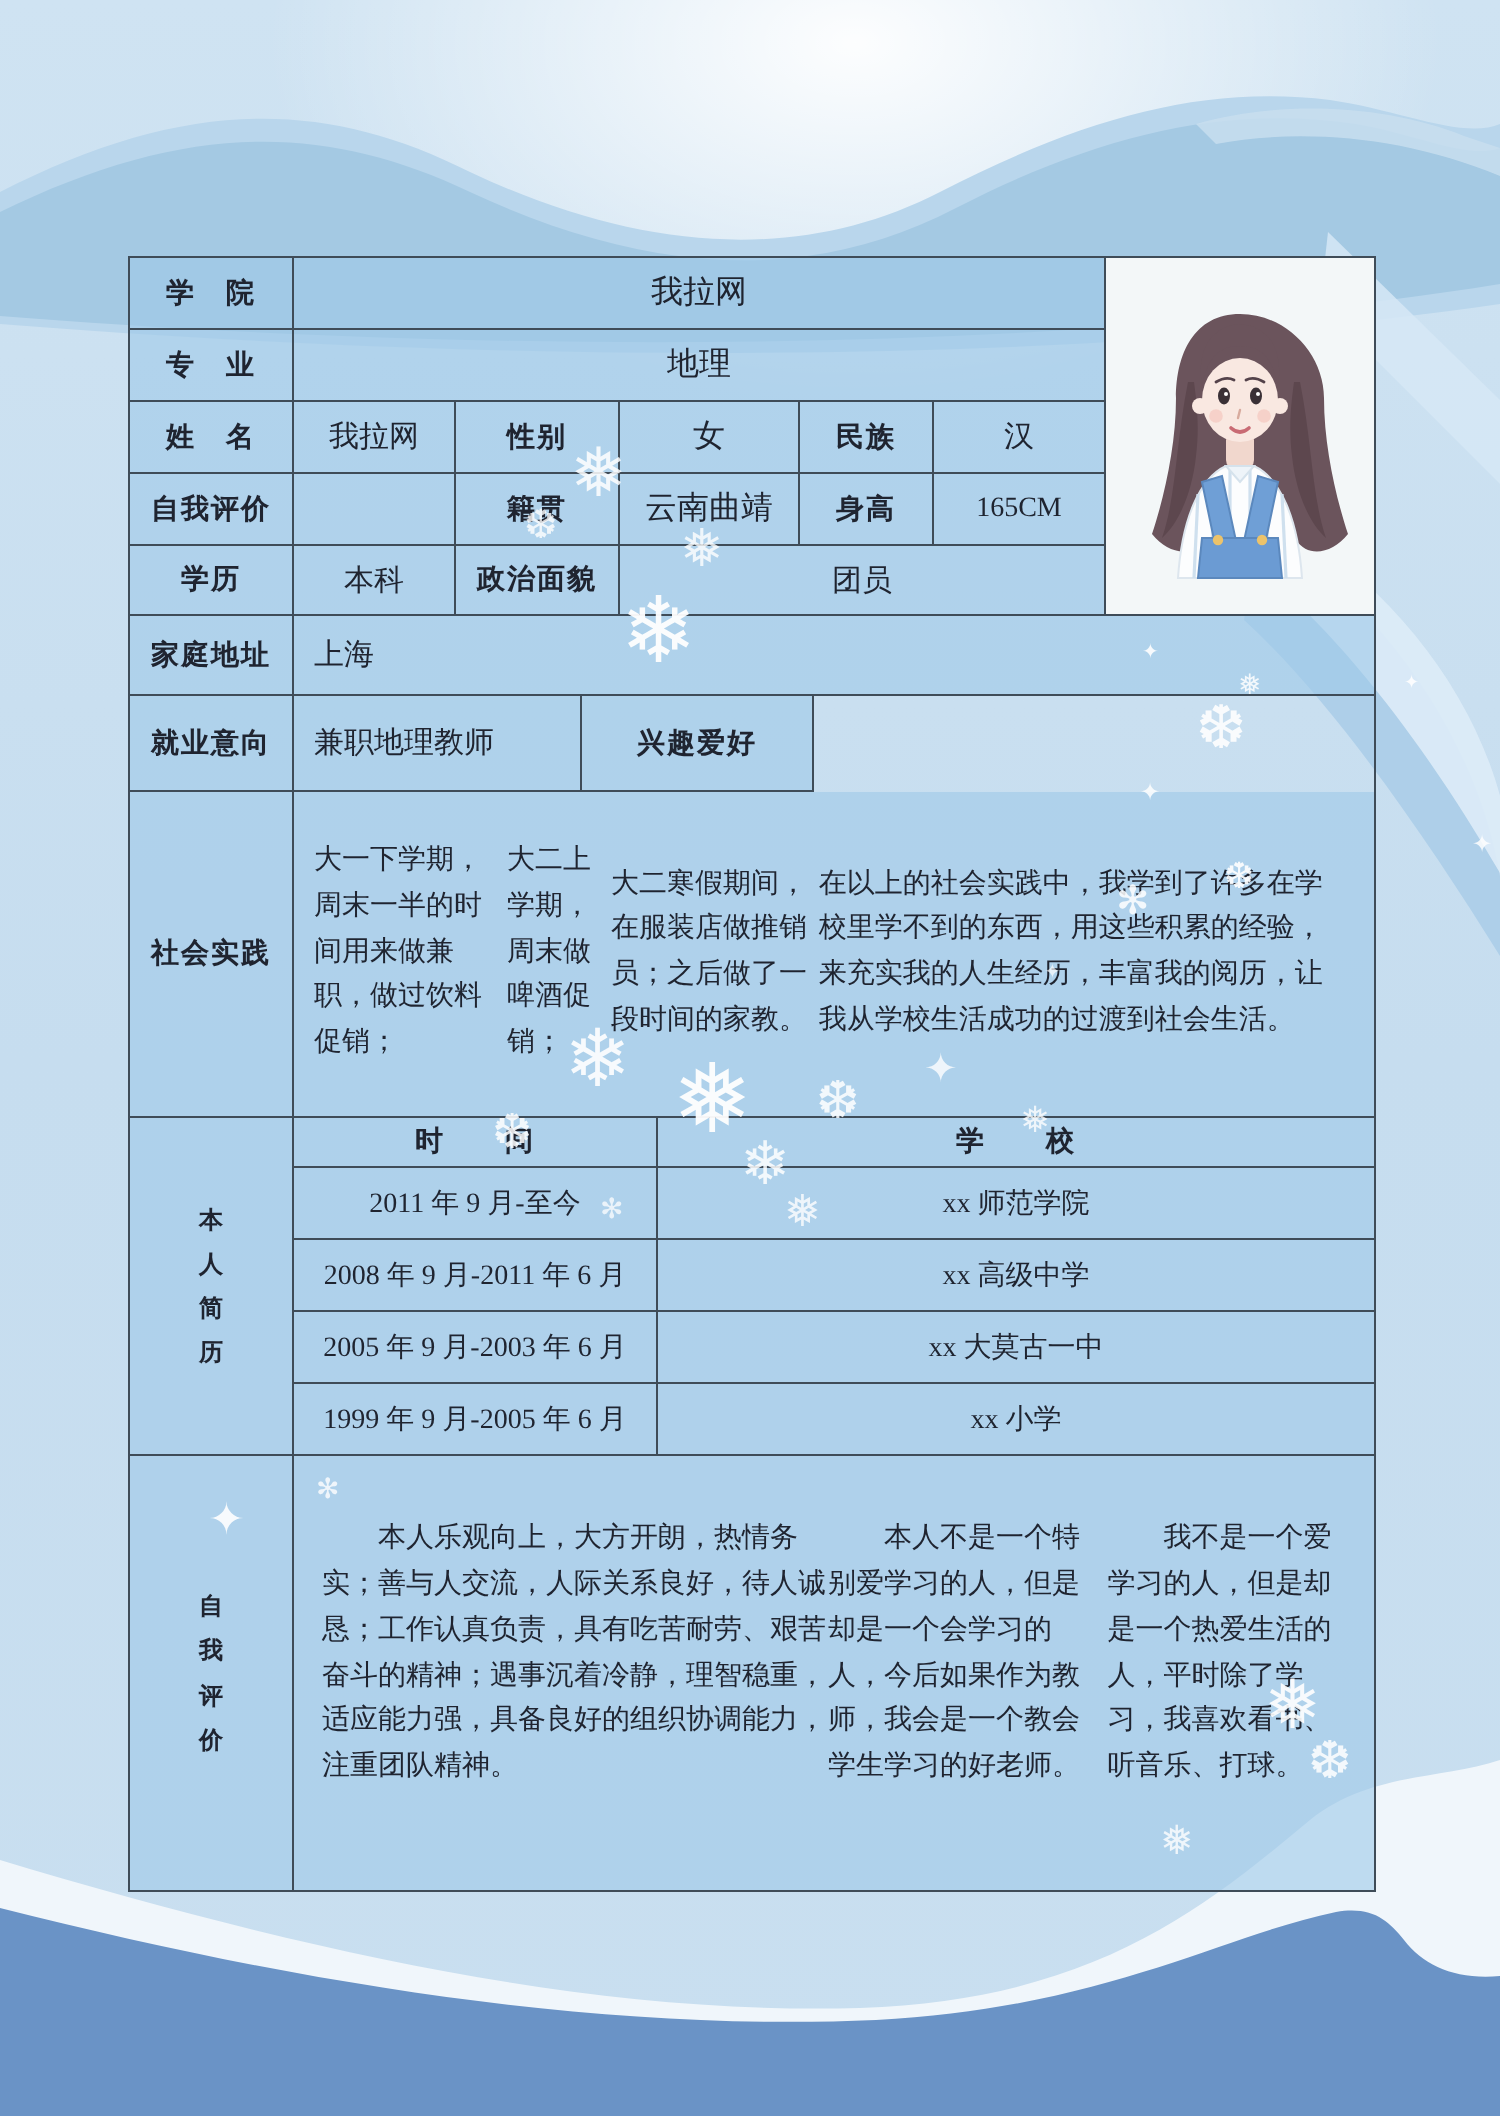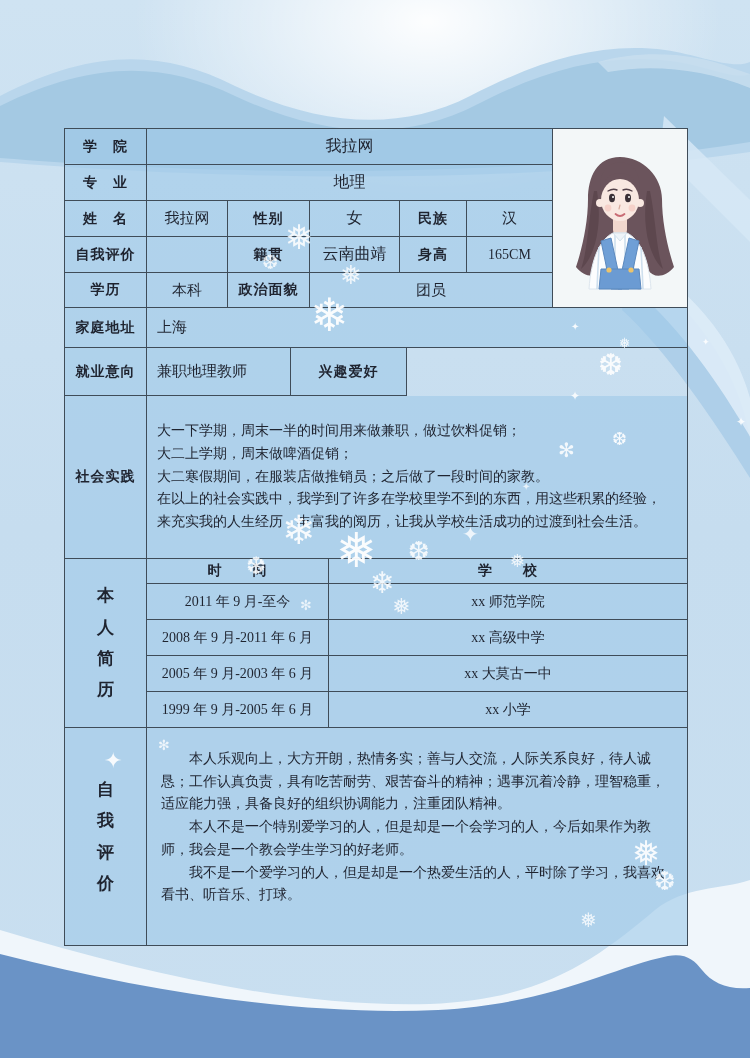--- a/index.html
+++ b/index.html
@@ -23,23 +23,23 @@
   .nb{border-bottom:none;}
   .lab{font-weight:bold;font-size:14px;letter-spacing:1px;
        font-family:"Liberation Sans","DejaVu Sans",sans-serif;}
   .val{font-size:15px;}
   .big{font-size:16px;}
   .left-al{justify-content:flex-start;padding-left:10px;}
   .topsec{display:flex;height:179px;}
   .left488{width:488px;display:flex;flex-direction:column;}
   .trow{display:flex;}
   .photo-cell{width:134px;height:179px;background:#f2f6f8;padding:0;}
-  .vlabel{width:1.1em;line-height:1.85;text-align:center;font-weight:bold;font-size:17px;
+  .vlabel{width:1.1em;line-height:1.85;text-align:center;font-weight:bold;font-size:12px;
           word-break:break-all;font-family:"Liberation Sans","DejaVu Sans",sans-serif;}
-  .para-cell{flex-direction:column;align-items:flex-start;justify-content:center;
+  .para-cell{flex-direction:row;align-items:center;justify-content:center;
              padding:6px 14px 6px 10px;font-size:14px;line-height:1.62;}
   .para-cell p{margin:0;}
   .indent p{text-indent:2em;margin:0;}
   .resume-right{width:540px;display:flex;flex-direction:column;}
   .flake{position:absolute;color:#ffffff;z-index:3;pointer-events:none;line-height:1;
          font-family:"DejaVu Sans",sans-serif;}
 </style>
 </head>
 <body>
 

